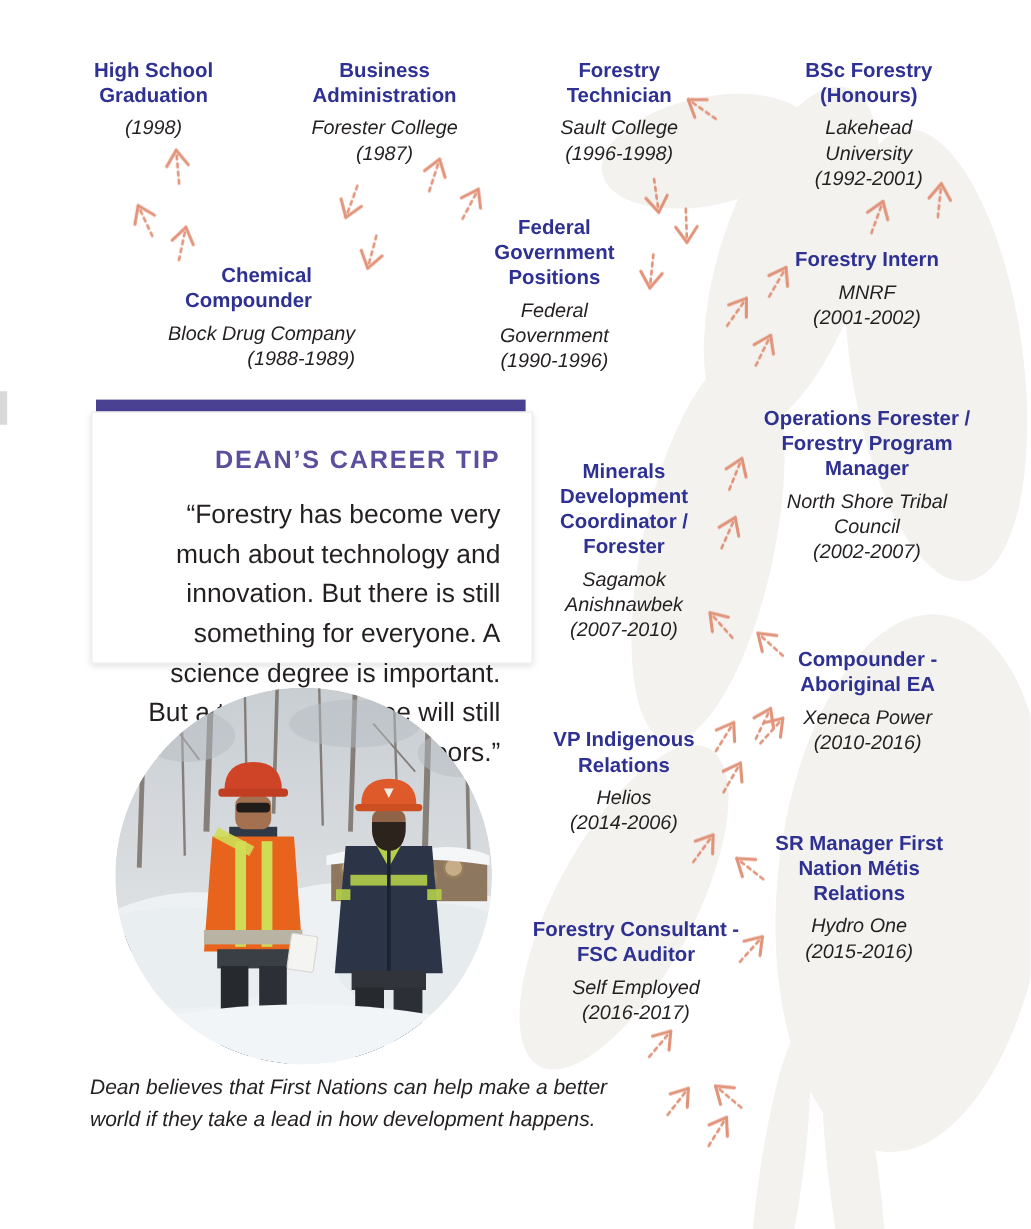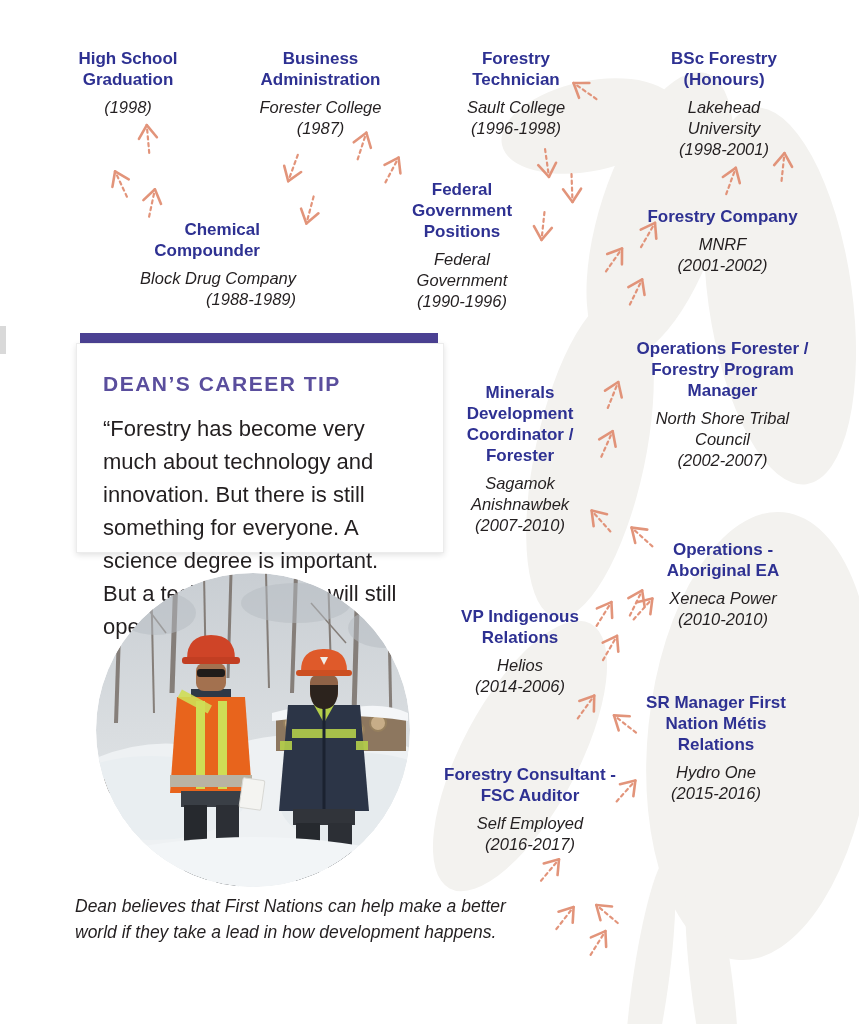--- a/index.html
+++ b/index.html
@@ -35,21 +35,21 @@
   #m8{left:450px;top:346px;width:140px;}
   #m9{left:643px;top:503px;width:160px;}
   #m10{left:440px;top:570px;width:160px;text-align:center;}
   #m11{left:627px;top:656px;width:178px;}
   #m12{left:432px;top:728px;width:196px;}
   #m13{left:618px;top:836px;width:185px;}
 
   
   .tip-bar{position:absolute;left:80px;top:297px;width:358px;height:10px;background:var(--tip_bar,#4B4193);}
   .tip-box{position:absolute;left:76px;top:307px;width:368px;height:210px;background:#ffffff;
-           border:1px solid #ececec;box-shadow:0 2px 6px rgba(0,0,0,.12);padding:28px 26px 0 26px;}
+           border:1px solid #ececec;box-shadow:0 2px 6px rgba(0,0,0,.12);padding:28px 26px 0 26px;text-align:right;}
   .tip-heading{font-size:21px;font-weight:bold;letter-spacing:1.5px;color:var(--tip_purple,#5A4E9D);}
   .tip-quote{margin-top:16px;font-size:22px;line-height:1.5;color:var(--body_text,#231F20);}
 
   
   .photo-wrap{position:absolute;left:96px;top:537px;width:314px;height:314px;border-radius:50%;overflow:hidden;}
   .caption{position:absolute;left:75px;top:857px;width:445px;font-style:italic;font-size:17.5px;line-height:1.5;color:var(--body_text,#231F20);}
 
   
   .footer-bar{position:absolute;left:219px;top:1015px;width:412px;height:9px;background:var(--footer_navy,#283163);}
   .edge-artifact{position:absolute;left:0;top:290px;width:6px;height:28px;background:#d9d9d9;}
@@ -133,63 +133,63 @@
     <span class="m-title">Forestry Technician</span>
     <span class="m-sub">
         <span class="m-org">Sault College</span>
         <span class="m-dates">(1996-1998)</span>
       </span>
   </div>
   <div class="milestone" id="m3">
     <span class="m-title">BSc Forestry (Honours)</span>
     <span class="m-sub">
         <span class="m-org">Lakehead University</span>
-        <span class="m-dates">(1998-2001)</span>
+        <span class="m-dates">(1992-2001)</span>
       </span>
   </div>
   <div class="milestone" id="m4">
     <span class="m-title">Chemical Compounder</span>
     <span class="m-sub">
         <span class="m-org">Block Drug Company</span>
         <span class="m-dates">(1988-1989)</span>
       </span>
   </div>
   <div class="milestone" id="m5">
     <span class="m-title">Federal Government Positions</span>
     <span class="m-sub">
         <span class="m-org">Federal Government</span>
         <span class="m-dates">(1990-1996)</span>
       </span>
   </div>
   <div class="milestone" id="m6">
-    <span class="m-title">Forestry Company</span>
+    <span class="m-title">Forestry Intern</span>
     <span class="m-sub">
         <span class="m-org">MNRF</span>
         <span class="m-dates">(2001-2002)</span>
       </span>
   </div>
   <div class="milestone" id="m7">
     <span class="m-title">Operations Forester / Forestry Program Manager</span>
     <span class="m-sub">
         <span class="m-org">North Shore Tribal Council</span>
         <span class="m-dates">(2002-2007)</span>
       </span>
   </div>
   <div class="milestone" id="m8">
     <span class="m-title">Minerals Development Coordinator / Forester</span>
     <span class="m-sub">
         <span class="m-org">Sagamok Anishnawbek</span>
         <span class="m-dates">(2007-2010)</span>
       </span>
   </div>
   <div class="milestone" id="m9">
-    <span class="m-title">Operations - Aboriginal EA</span>
+    <span class="m-title">Compounder - Aboriginal EA</span>
     <span class="m-sub">
         <span class="m-org">Xeneca Power</span>
-        <span class="m-dates">(2010-2010)</span>
+        <span class="m-dates">(2010-2016)</span>
       </span>
   </div>
   <div class="milestone" id="m10">
     <span class="m-title">VP Indigenous Relations</span>
     <span class="m-sub">
         <span class="m-org">Helios</span>
         <span class="m-dates">(2014-2006)</span>
       </span>
   </div>
   <div class="milestone" id="m11">

